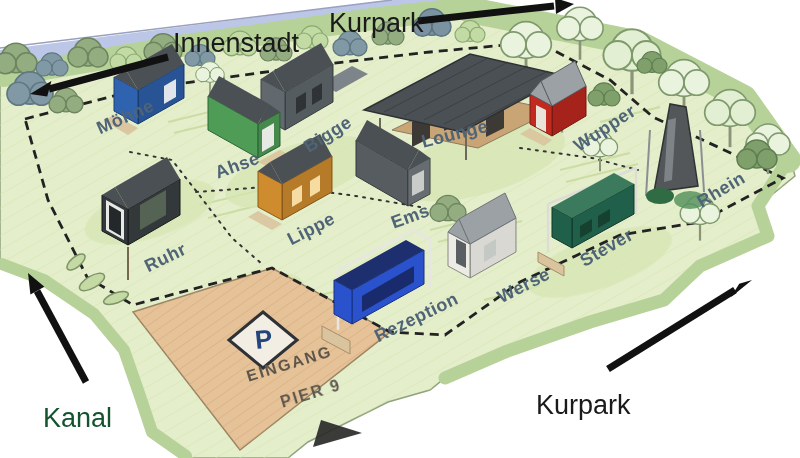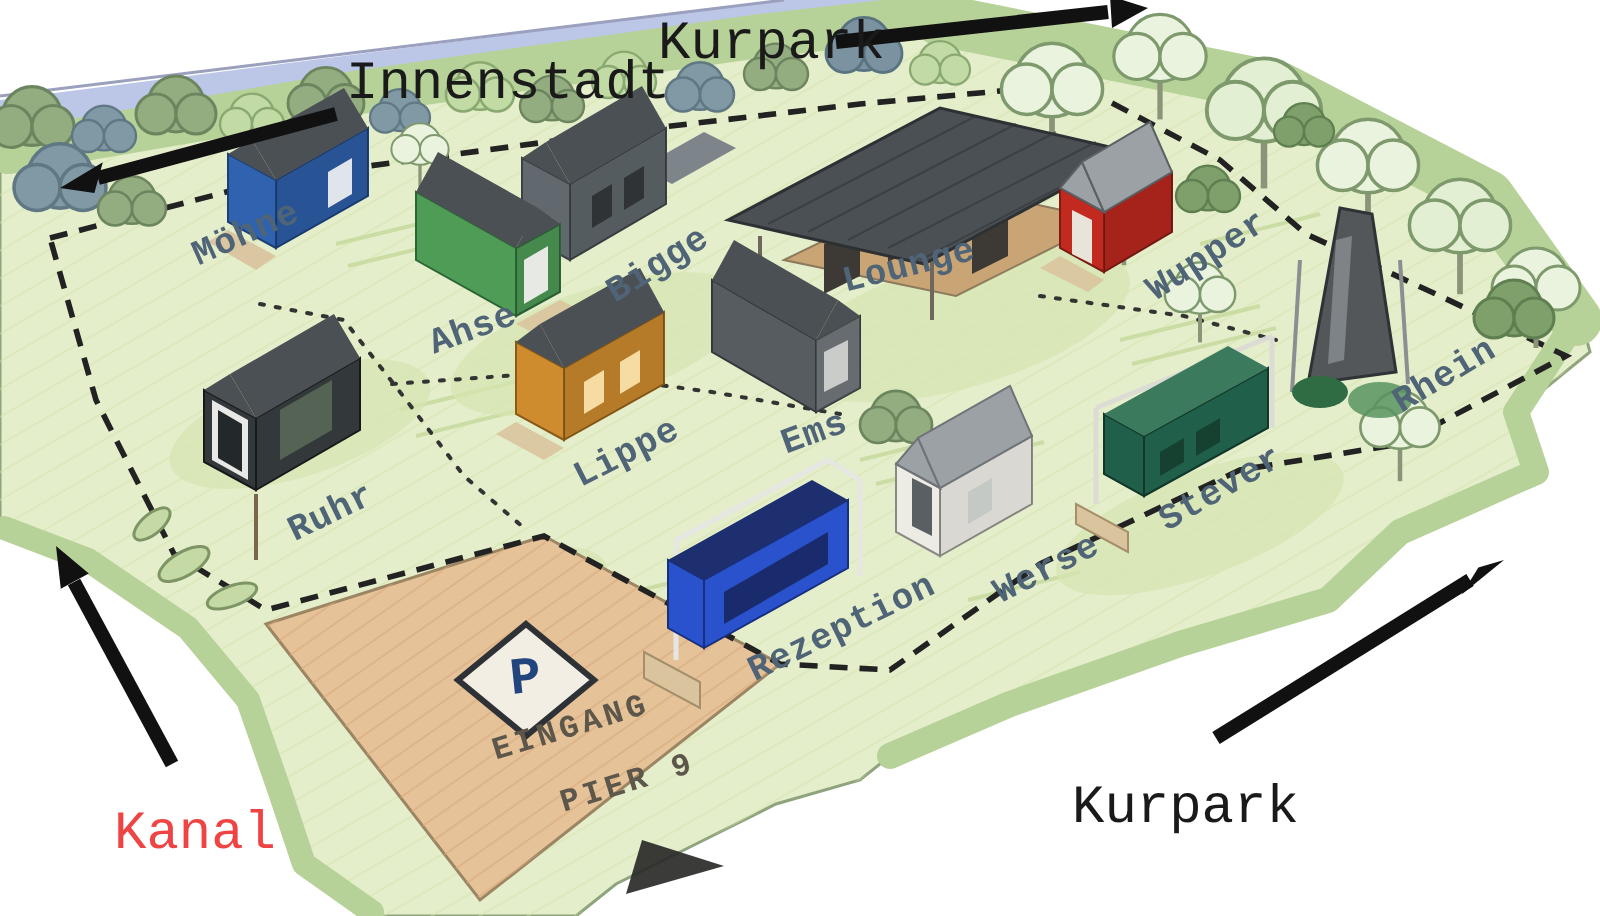--- a/index.html
+++ b/index.html
@@ -1,17 +1,17 @@
 <!DOCTYPE html>
 <html><head>
 <meta charset="utf-8">
 <style>
   html,body{margin:0;padding:0;background:#fff;}
   #stage{position:relative;width:800px;height:458px;overflow:hidden;background:#ffffff;
-         font-family:Liberation Mono, monospace;}
+         font-family:Liberation Sans, sans-serif;}
   #scene{position:absolute;left:0;top:0;}
   .lbl{position:absolute;white-space:nowrap;transform:rotate(var(--r,0deg));
        transform-origin:left center;line-height:1.1;}
   .site{font-size:18px;font-weight:700;letter-spacing:.5px;}
   .big{font-size:27px;font-weight:400;color:#1a1a1a;}
   .pk{font-size:16px;font-weight:700;letter-spacing:2px;}
   .psign{font-size:26px;font-weight:700;}
 </style>
 </head>
 <body>
@@ -311,21 +311,21 @@
       <line x1="608" y1="369" x2="735" y2="290" stroke="#111" stroke-width="7"></line>
       <polygon points="752,280 739.2,283.7 730.8,297.3"></polygon>
     </g>
     <polygon points="313,447 321,420 362,433" fill="#2a2a28" opacity="0.92"></polygon>
   </g>
 </svg>
 
 <div class="lbl big" style="left: 173px; top: 29px; color: rgb(26, 26, 26);">Innenstadt</div>
 <div class="lbl big" style="left: 329px; top: 9px; color: rgb(26, 26, 26);">Kurpark</div>
 <div class="lbl big" style="left: 536px; top: 391px; color: rgb(26, 26, 26);">Kurpark</div>
-<div class="lbl big" style="left: 57px; top: 404px; color: #ef4444;">Kanal</div>
+<div class="lbl big" style="left: 43px; top: 404px; color: #14532d;">Kanal</div>
 
 <div class="lbl site" style="left: 98px; top: 120px; --r: -24deg; color: rgb(79, 100, 118);">Möhne</div>
 <div class="lbl site" style="left: 146px; top: 258px; --r: -26deg; color: rgb(79, 100, 118);">Ruhr</div>
 <div class="lbl site" style="left: 216px; top: 164px; --r: -20deg; color: rgb(79, 100, 118);">Ahse</div>
 <div class="lbl site" style="left: 289px; top: 231px; --r: -27deg; color: rgb(79, 100, 118);">Lippe</div>
 <div class="lbl site" style="left: 306px; top: 139px; --r: -32deg; color: rgb(79, 100, 118);">Bigge</div>
 <div class="lbl site" style="left: 392px; top: 214px; --r: -20deg; color: rgb(79, 100, 118);">Ems</div>
 <div class="lbl site" style="left: 422px; top: 133px; --r: -14deg; color: rgb(79, 100, 118);">Lounge</div>
 <div class="lbl site" style="left: 376px; top: 328px; --r: -26deg; color: rgb(79, 100, 118);">Rezeption</div>
 <div class="lbl site" style="left: 499px; top: 289px; --r: -27deg; color: rgb(79, 100, 118);">Werse</div>

